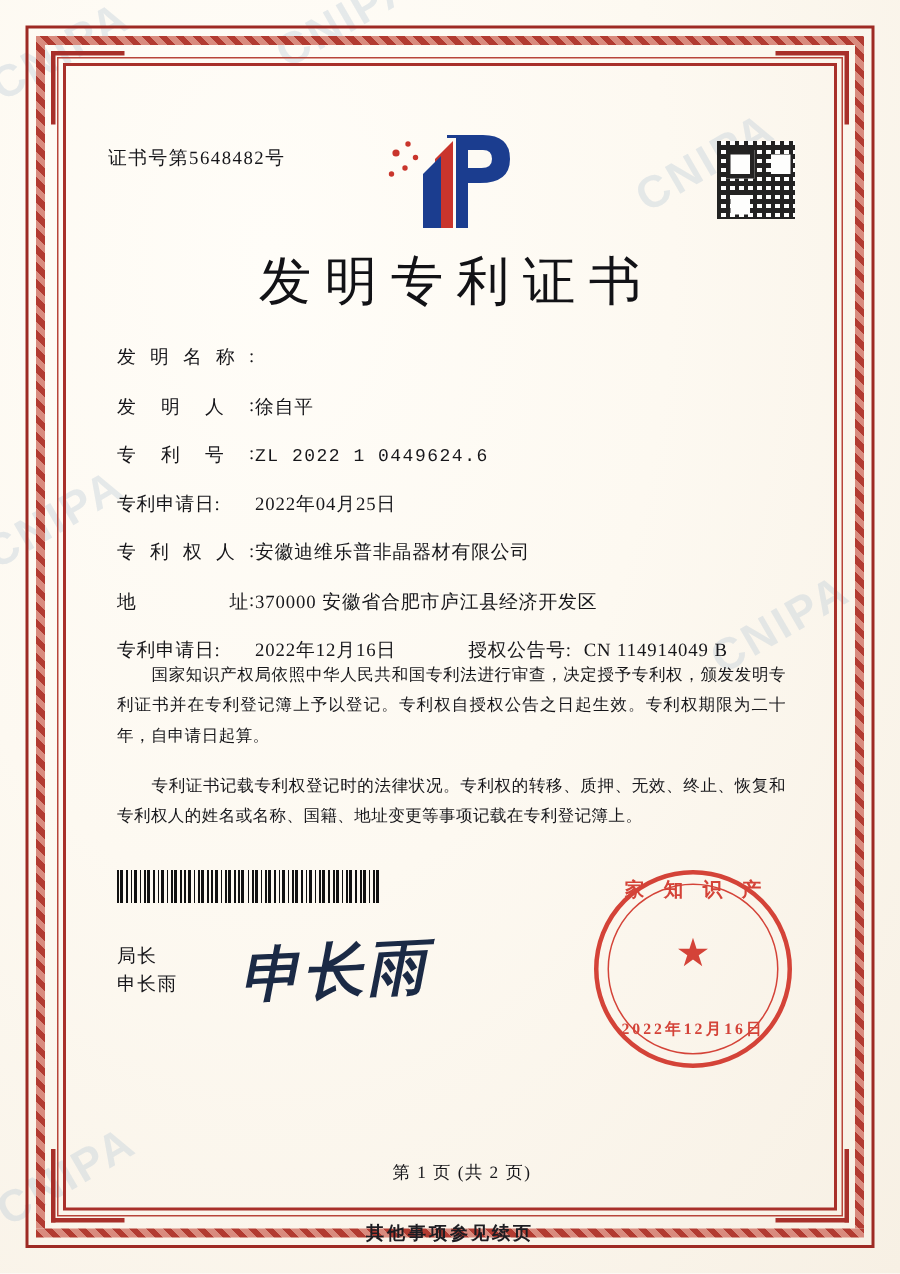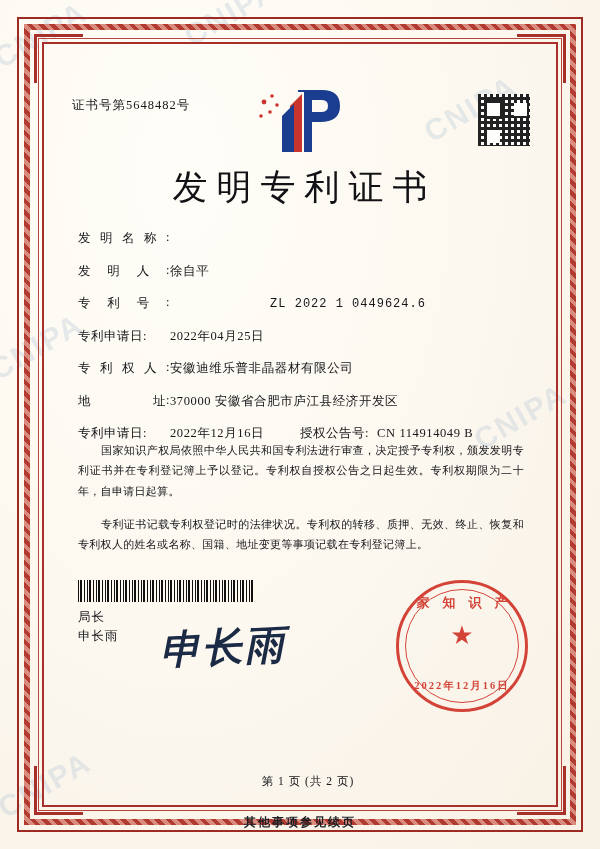--- a/index.html
+++ b/index.html
@@ -141,25 +141,24 @@
   }
   .label.spread span { display: inline-block; }
   .value {
     flex: 1;
     letter-spacing: 0.6px;
   }
   .value.mono {
     font-family: "Liberation Mono", "DejaVu Sans Mono", monospace;
     letter-spacing: 1px;
     font-size: 12px;
-    text-align: center;
   }
   .row.split .value { flex: 0 0 auto; }
   .row.split .label2 {
-    margin-left: 36px;
+    margin-left: 48px;
     letter-spacing: 0.5px;
   }
 
   .para {
     position: absolute;
     left: 26px; right: 24px;
     font-size: 11px;
     line-height: 1.85;
     color: #16161a;
     text-align: justify;
@@ -175,21 +174,21 @@
     top: 528px;
     width: 175px; height: 22px;
     background-image: repeating-linear-gradient(90deg,
       #111 0 1px, transparent 1px 2px, #111 2px 4px, transparent 4px 6px,
       #111 6px 7px, transparent 7px 9px);
   }
 
   .sign-block {
     position: absolute;
     left: 26px;
-    top: 556px;
+    top: 576px;
     font-size: 12.5px;
     color: #16161a;
     line-height: 1.55;
     letter-spacing: 1px;
   }
   .handwriting {
     position: absolute;
     left: 108px;
     top: 568px;
     font-size: 40px;
@@ -220,21 +219,21 @@
   .seal-star {
     position: absolute;
     left: 50%; top: 42%;
     transform: translate(-50%, -50%);
     color: #cf2b20;
     font-size: 26px;
     line-height: 1;
   }
   .seal-top {
     position: absolute;
-    left: 0; right: 0; top: 11px;
+    left: 0; right: 0; top: 1px;
     text-align: center;
     font-size: 13px;
     color: #cf2b20;
     letter-spacing: 13px;
     text-indent: 13px;
     font-weight: bold;
   }
   .seal-bottom {
     position: absolute;
     left: 0; right: 0; bottom: 16px;

